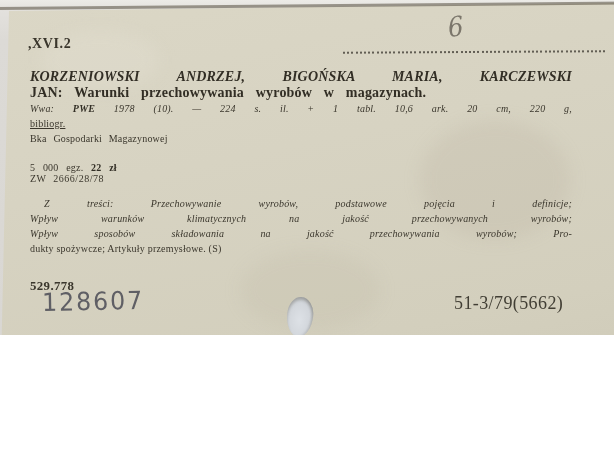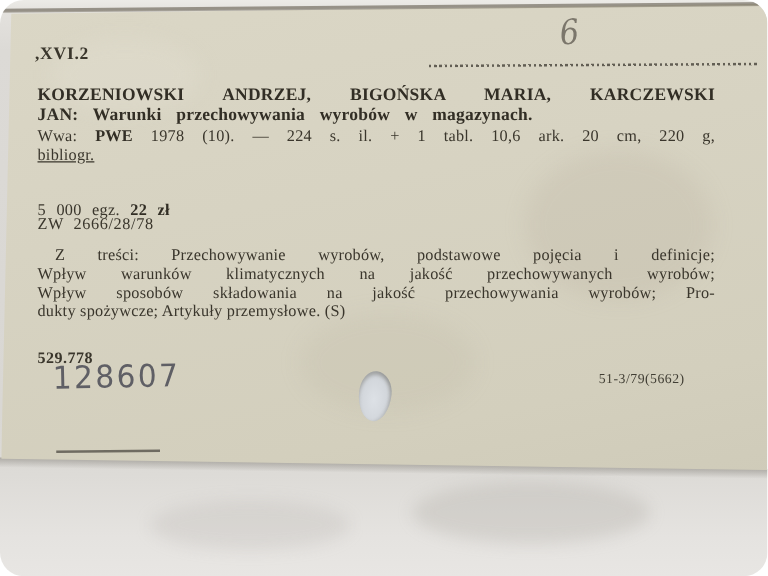--- a/index.html
+++ b/index.html
@@ -1,22 +1,21 @@
 <!DOCTYPE html>
 <html><head>
 <meta charset="utf-8">
 <style>
   html,body{margin:0;padding:0;}
   .photo{
     position:relative;
-    width:614px;height:461px;
+    width:614px;height:335px;
     overflow:hidden;
     background:linear-gradient(180deg,#ecebe7 0px,#e3e1dd 10px,#dcdad6 40px,#d9d7d3 330px,#dddbd7 380px,#e5e3e0 430px,#e8e6e3 461px);
     font-family:"Liberation Serif","DejaVu Serif",serif;
-    border-radius:19px;
   }
   
   .smudge{position:absolute;border-radius:50%;filter:blur(6px);}
   .smudge.a{left:330px;top:385px;width:190px;height:50px;background:rgba(165,160,150,.25);}
   .smudge.b{left:120px;top:400px;width:160px;height:40px;background:rgba(170,166,158,.20);}
   
   .card{
     position:absolute;left:0;top:0;width:614px;height:461px;
     clip-path:polygon(9px 11px,614px 3px,614px 376px,1px 367px);
     background:linear-gradient(168deg,#dbd7c6 0%,#d7d3c2 35%,#d3cfbd 70%,#ccc8b6 100%);
@@ -38,23 +37,23 @@
   }
   
   .hole{
     position:absolute;left:287px;top:297px;width:26px;height:40px;
     border-radius:48% 52% 50% 50%/44% 44% 56% 56%;
     background:radial-gradient(ellipse at 48% 58%,#dde1e6 0%,#d2d6db 55%,#c2c4c6 80%,rgba(190,188,178,.0) 100%);
     box-shadow:inset 0 3px 3px rgba(95,95,90,.35), inset -2px 0 2px rgba(120,120,115,.18);
     transform:rotate(6deg);
   }
   
-  .t{position:absolute;color:#3a362c;font-size:13px;line-height:15px;letter-spacing:.2px;white-space:nowrap;}
+  .t{position:absolute;color:#3a362c;font-size:10px;line-height:15px;letter-spacing:.2px;white-space:nowrap;}
   .wrapt{white-space:normal;}
-  .just{text-align:justify;text-align-last:justify;-moz-text-align-last:justify;white-space:normal;}
+  .just{text-align:justify;text-align-last:justify;-moz-text-align-last:justify;white-space:normal;font-style:italic;}
   .b{font-weight:bold;color:#322e25;}
   .classification{left:28px;top:36px;font-size:14px;font-weight:600;letter-spacing:.6px;}
   .six{
     left:447px;top:19px;font-size:27px;color:#6b665c;
     font-family:"DejaVu Serif",serif;font-style:italic;
     transform:rotate(-5deg) scale(.9,1.02);opacity:.85;
   }
   .dotted{
     position:absolute;left:343px;top:51px;width:263px;height:2px;
     background:repeating-linear-gradient(90deg,#4d4940 0 2px,rgba(0,0,0,0) 2px 4.2px);
@@ -73,21 +72,21 @@
   .abs.l2{top:226.1px;}
   .abs.l3{top:241.4px;}
   .subject{left:30px;top:263px;font-weight:600;word-spacing:3px;}
   .udc{left:30px;top:278.5px;font-size:12.8px;font-weight:600;letter-spacing:.4px;}
   .stamp{
     left:42px;top:295px;
     font-family:"DejaVu Sans","Liberation Sans",sans-serif;
     font-size:25px;color:#53535b;letter-spacing:2px;
     transform:rotate(-1.2deg) scaleX(.95);transform-origin:left top;opacity:.9;
   }
-  .printcode{left:479px;top:296px;font-size:11px;letter-spacing:.4px;color:#413e34;}
+  .printcode{left:454px;top:296px;font-size:18px;letter-spacing:.4px;color:#413e34;}
   .penline{
     position:absolute;left:45px;top:360px;width:83px;height:1.6px;
     background:#55514a;transform:rotate(-0.5deg);opacity:.8;
   }
 </style>
 </head>
 <body>
 
 <div class="photo">
 
@@ -107,20 +106,21 @@
     <div class="dotted"></div>
 
     <div class="t authors just">KORZENIOWSKI ANDRZEJ, BIGOŃSKA MARIA, KARCZEWSKI</div>
 
     <div class="t titleline">JAN: Warunki przechowywania wyrobów w magazynach.</div>
 
     <div class="t imprint just"><span>Wwa: </span><span class="b">PWE</span><span> 1978 (10). — 224 s. il. + 1 tabl. 10,6 ark. 20 cm, 220 g,</span></div>
 
     <div class="t bibliogr">bibliogr.</div>
 
+    <div class="t series">Bka Gospodarki Magazynowej</div>
 
     <div class="t runprice"><span>5 000 egz.</span> <span class="b">22 zł</span></div>
 
     <div class="t order">ZW 2666/28/78</div>
 
     <div class="t abs l0 just">Z treści: Przechowywanie wyrobów, podstawowe pojęcia i definicje;</div>
     <div class="t abs l2 just">Wpływ sposobów składowania na jakość przechowywania wyrobów; Pro-</div>
     <div class="t abs l1 just">Wpływ warunków klimatycznych na jakość przechowywanych wyrobów;</div>
     <div class="t abs l3 wrapt">dukty spożywcze; Artykuły przemysłowe. (S)</div>
 

